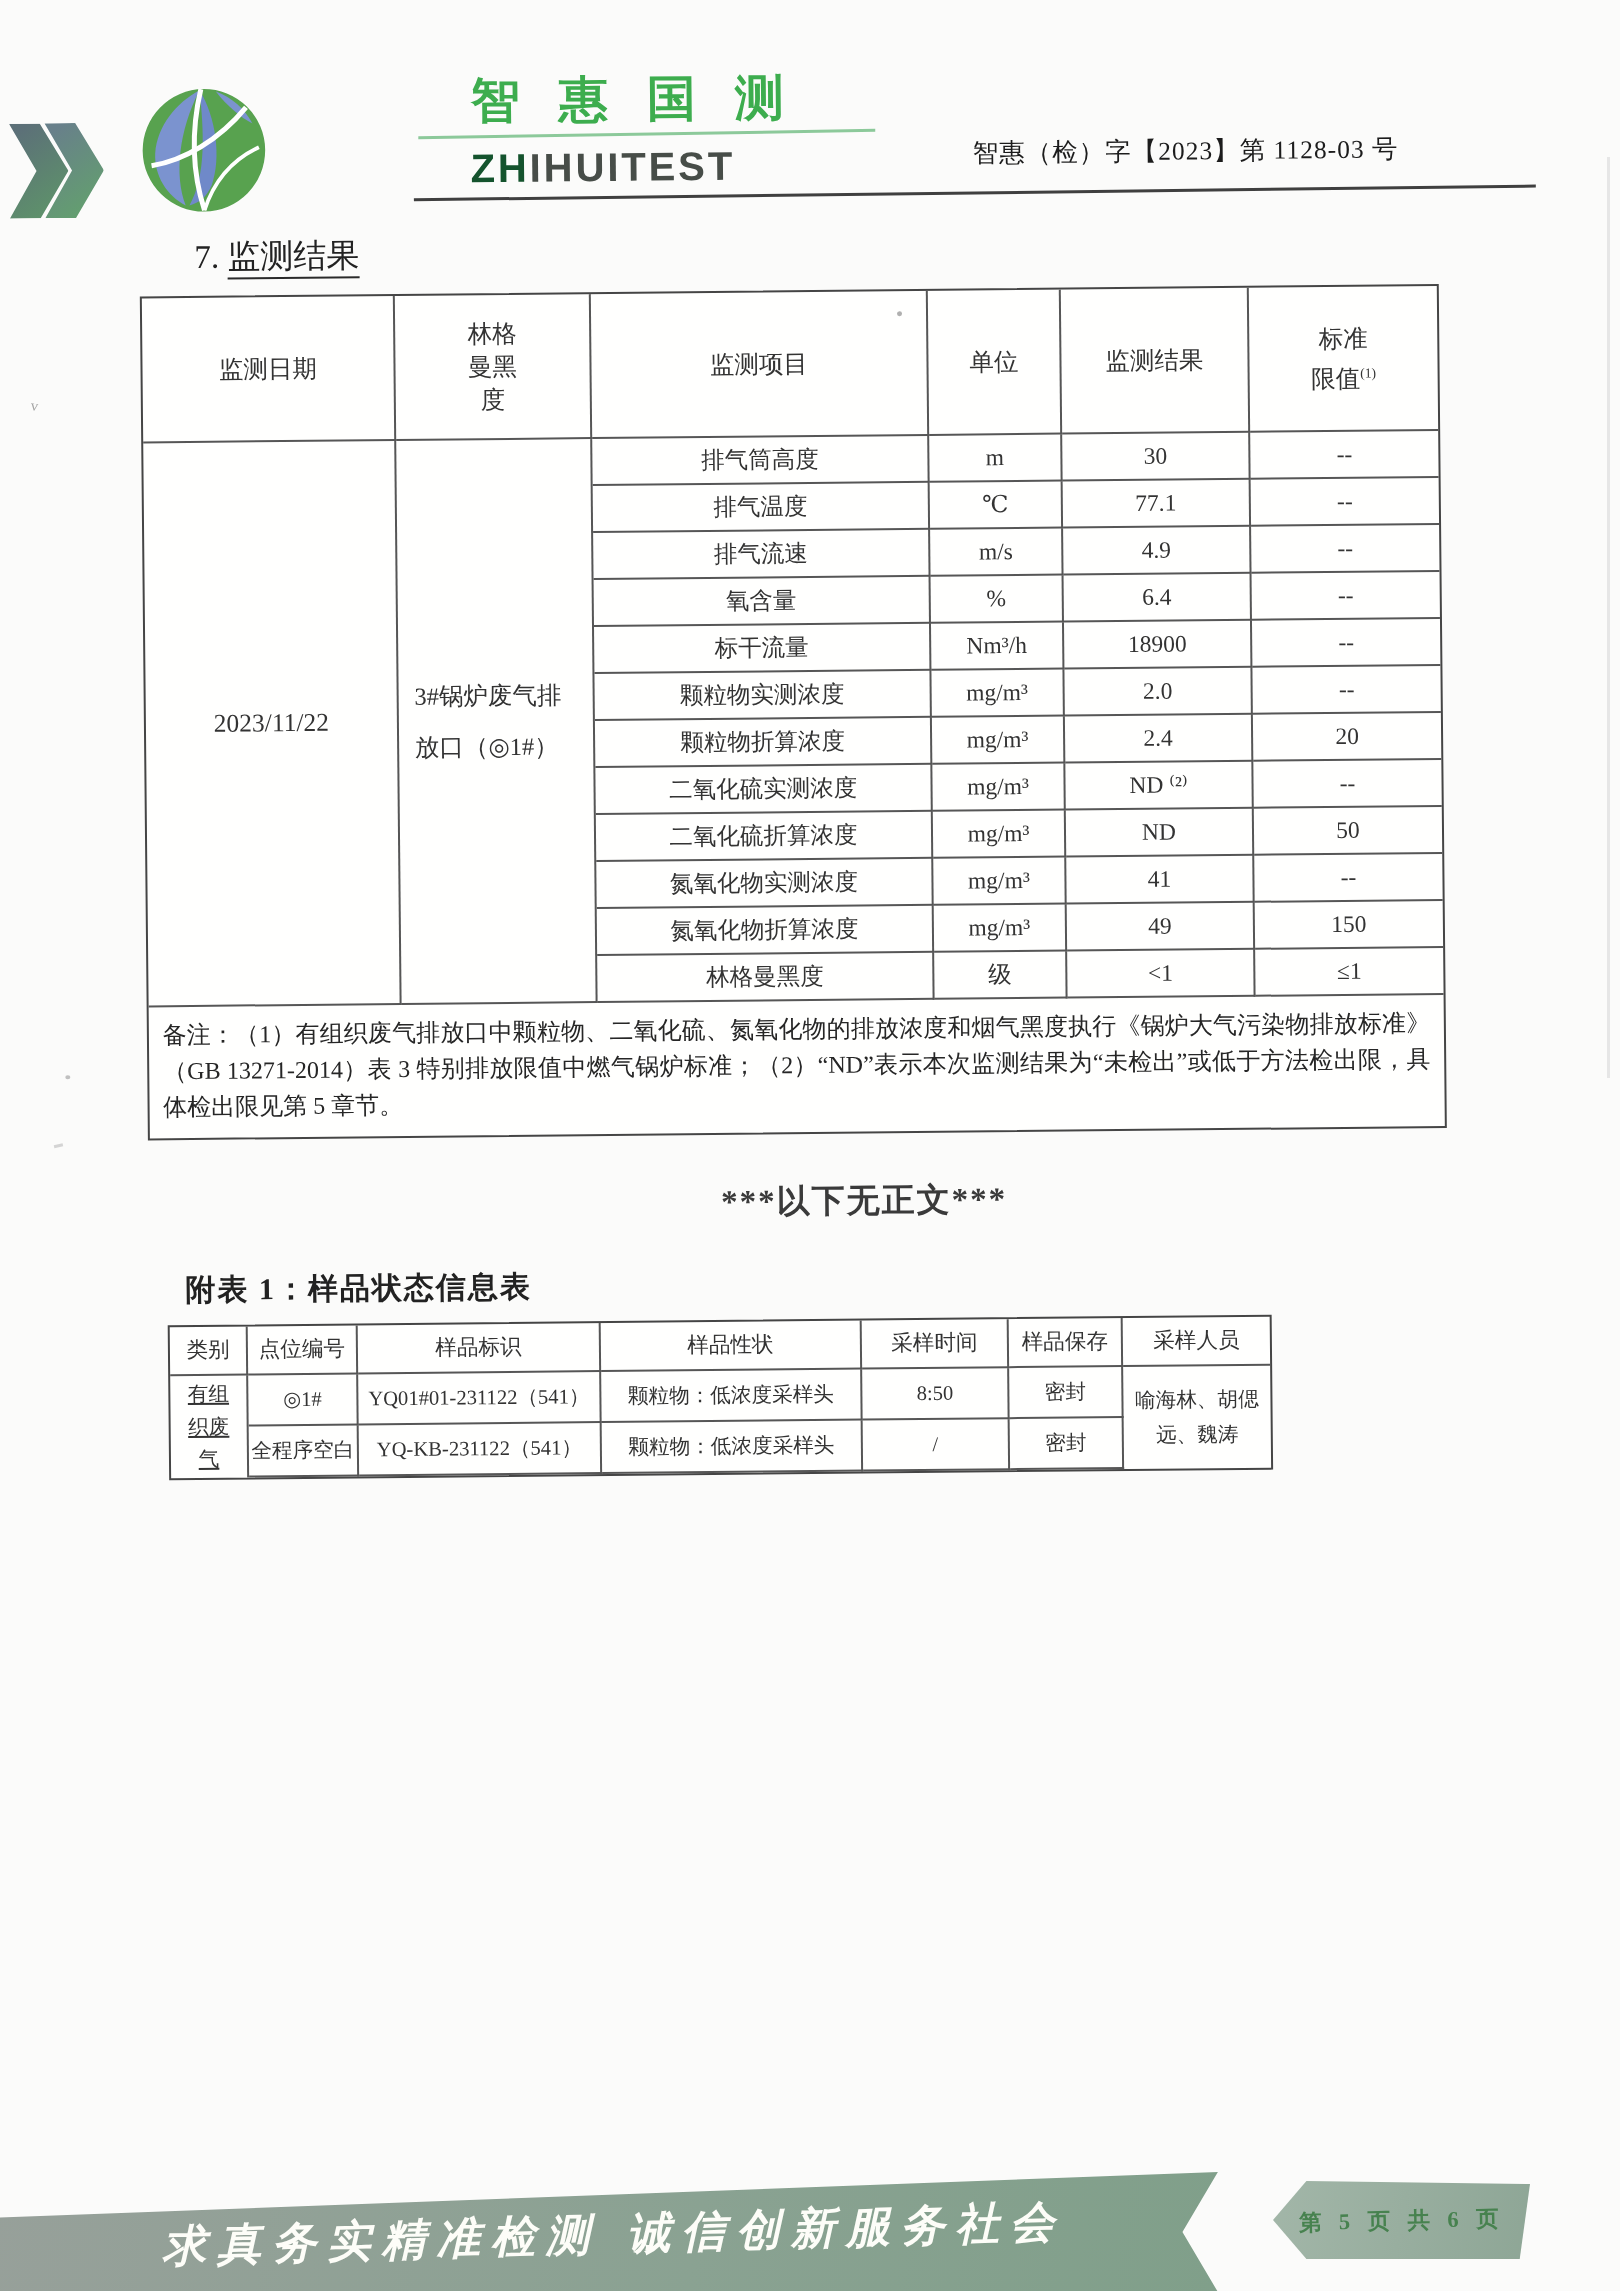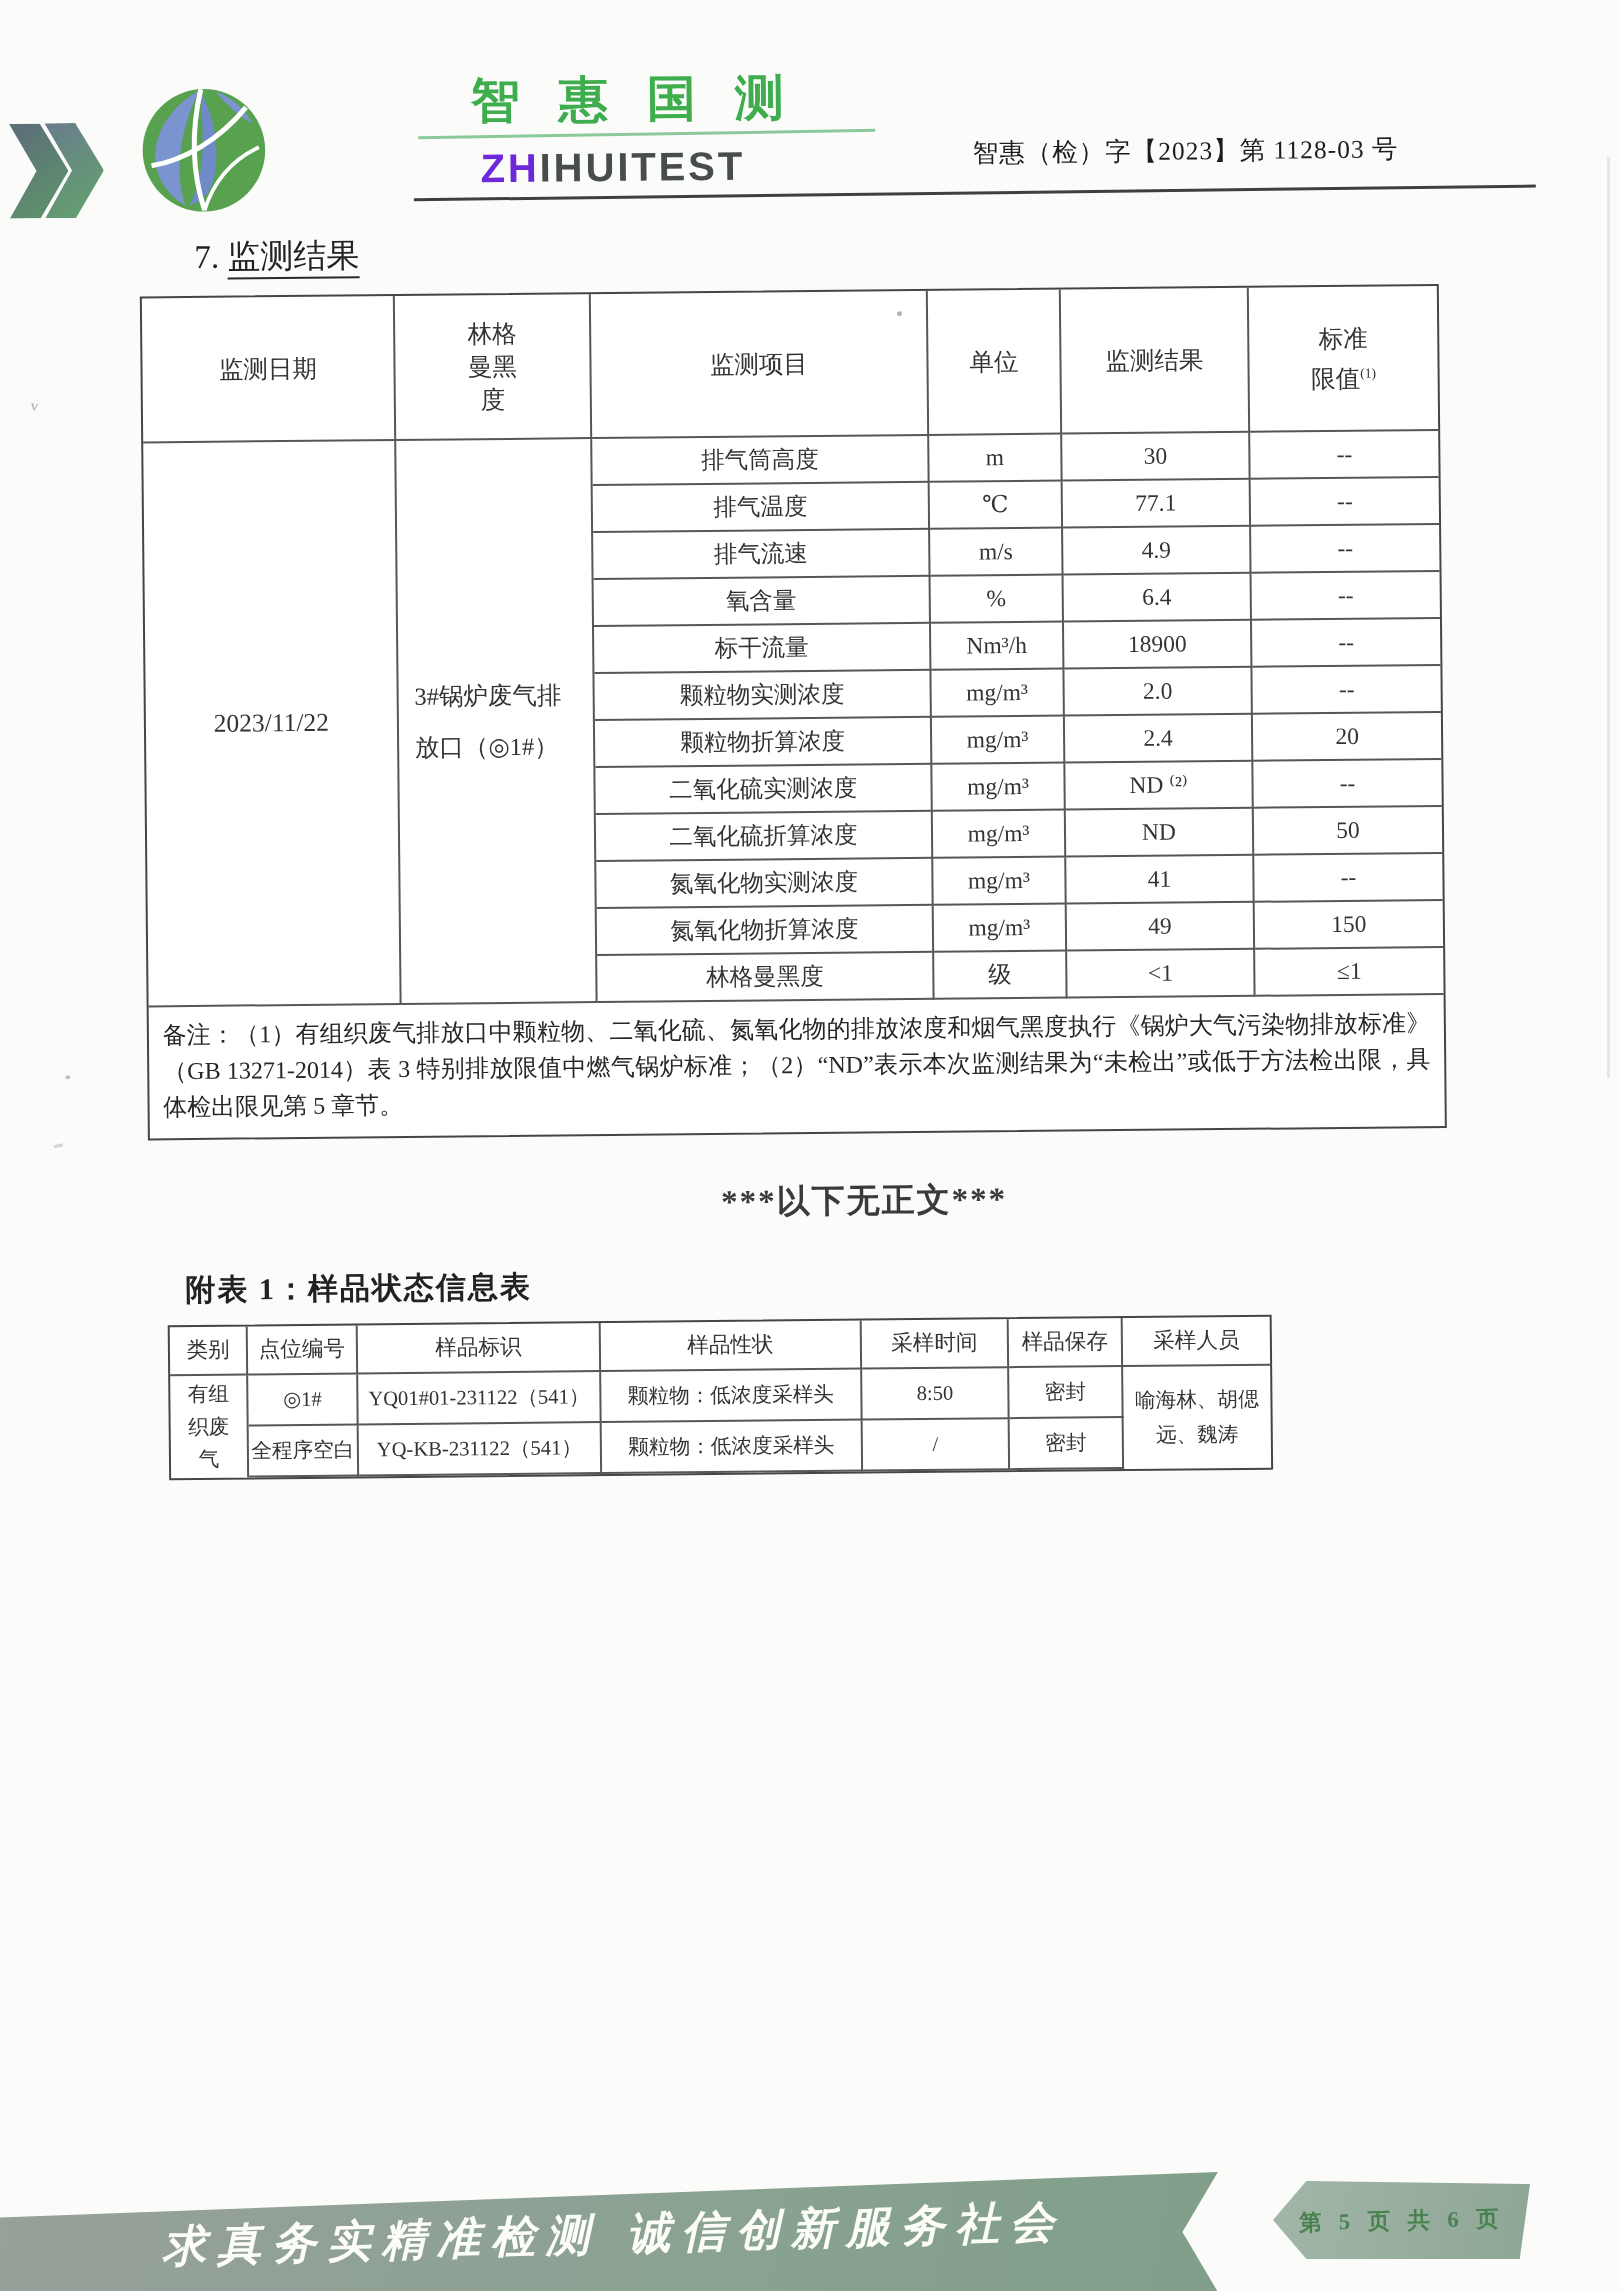--- a/index.html
+++ b/index.html
@@ -18,21 +18,21 @@
     background:linear-gradient(145deg,#5c7078 10%,#5e936a 90%);}
   .chev+.chev{margin-left:-23.5px;background:linear-gradient(145deg,#68808a 10%,#63a06e 90%);}
   .logo-circle{position:absolute;left:140px;top:82px;width:125px;height:125px;}
   .brand-cn{position:absolute;left:470px;top:65px;font-size:49px;font-weight:700;
     color:#3dad4e;letter-spacing:39px;white-space:nowrap;
     font-family:"Liberation Sans",sans-serif;}
   .brand-underline{position:absolute;left:417px;top:131px;width:457px;height:2.9px;
     background:#8cc99a;transform:rotate(-0.4deg);}
   .brand-en{position:absolute;left:469px;top:143px;font-size:40px;font-weight:700;
     letter-spacing:2.9px;font-family:"Liberation Sans",sans-serif;white-space:nowrap;}
-  .en-light{color:#6d28d9;margin-left:10px;}
+  .en-light{color:#14532d;}
   .en-dark{color:#474d48;}
   .doc-number{position:absolute;right:223px;top:137px;font-size:25.5px;color:#1c1c1c;
     letter-spacing:1px;white-space:nowrap;}
   .header-rule{position:absolute;left:412px;top:193px;width:1122px;height:2.9px;
     background:#3f3f3f;transform:rotate(-0.15deg);}
   
   .section-title{position:absolute;left:192px;top:229px;font-size:33px;color:#222;
     white-space:nowrap;}
   .section-title .underlined{border-bottom:2.9px solid #2a2a2a;padding-bottom:2.9px;}
   
@@ -58,21 +58,21 @@
     font-size:33px;font-weight:600;color:#3a3a3a;letter-spacing:2px;}
   .appendix-title{position:absolute;left:173px;top:1264px;font-size:30px;
     font-weight:700;color:#222;letter-spacing:2px;}
   
   .stable{position:absolute;left:155px;top:1319px;display:grid;
     grid-template-columns:78px 110px 243px 261px 147px 114px 147px;
     grid-template-rows:49px 51px 51px;
     border:2.5px solid #454545;background:#fffffe;}
   .stable .cell{font-size:20.6px;}
   .stable .shdr{font-size:21.6px;}
-  .category-cell{grid-column:1;grid-row:2 / span 2;line-height:1.6;padding:0 8.8px;}
+  .category-cell{grid-column:1;grid-row:2 / span 2;line-height:1.6;padding:0 8.8px;text-decoration:underline;}
   .personnel-cell{grid-column:7;grid-row:2 / span 2;border-right:none;
     padding:0 7.8px;line-height:1.7;}
   .stable .no-bb{border-bottom:none;}
   
   .footer-banner{position:absolute;left:0;bottom:0;width:1266px;height:120px;
     background:linear-gradient(100deg,#97a09a 0%,#8aa292 55%,#7f9f89 100%);
     clip-path:polygon(0 38%,96.2% 0,93.4% 50%,96.2% 100%,0 100%);
     display:flex;align-items:center;justify-content:center;}
   .slogan{color:#fdfdf8;font-size:44px;font-weight:700;font-style:italic;
     letter-spacing:10.8px;transform:rotate(-1.6deg);margin-left:-39px;margin-top:5.9px;

